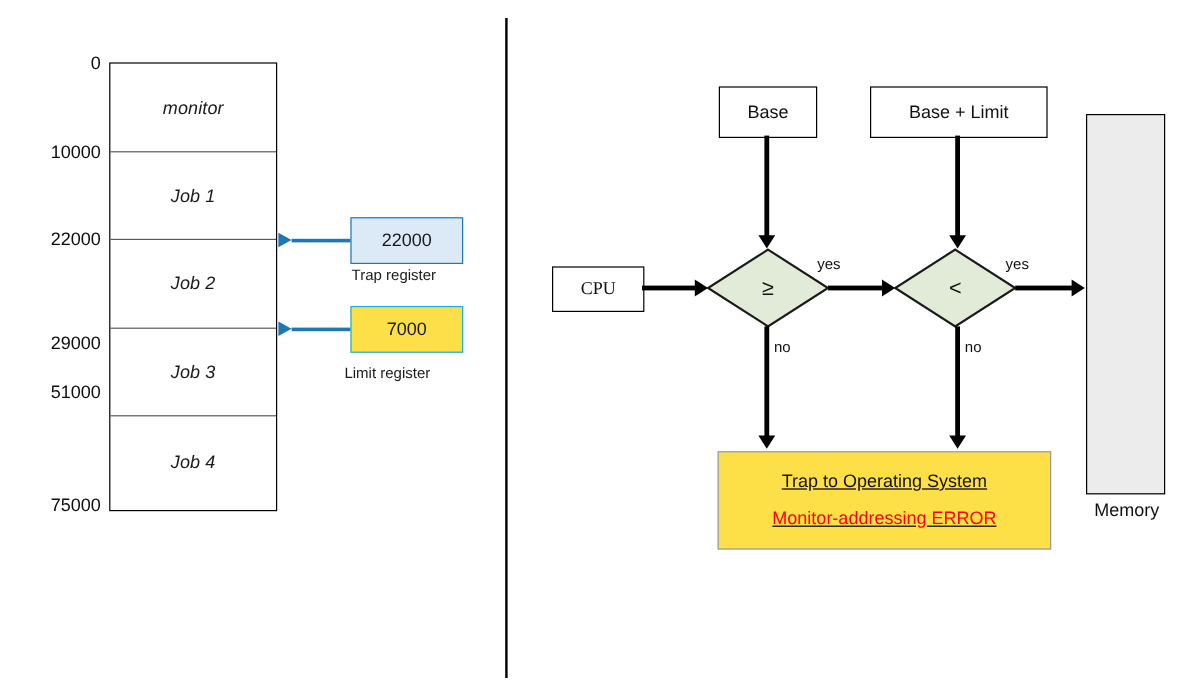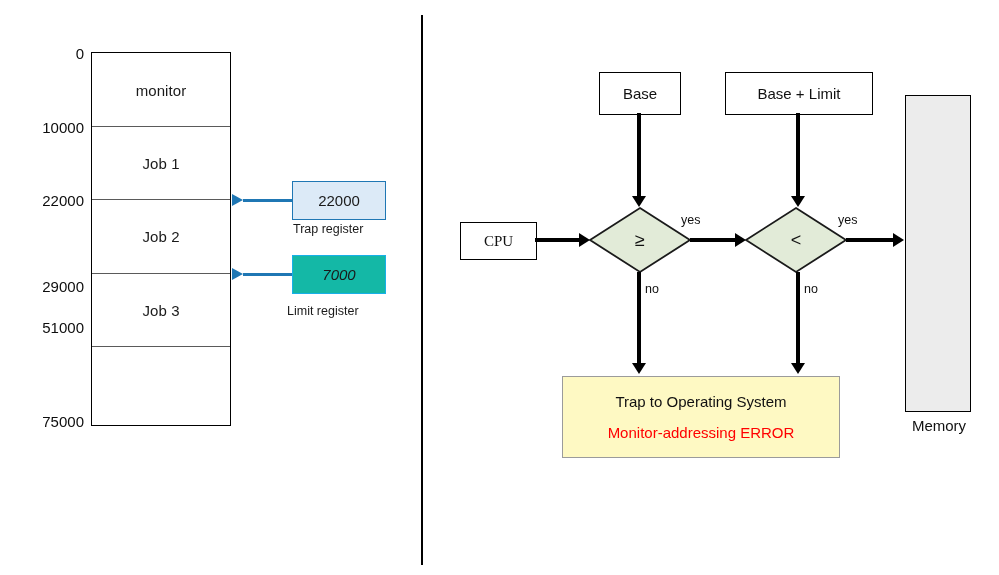--- a/index.html
+++ b/index.html
@@ -35,20 +35,21 @@
   .mem-block {
     position: absolute;
     left: 0;
     width: 100%;
     display: flex;
     align-items: center;
     justify-content: center;
     font-size: 15px;
     color: #1a1a1a;
     letter-spacing: 0.1px;
+    font-style: italic;
   }
   .mem-divider {
     position: absolute;
     left: 0;
     width: 100%;
     height: 1.4px;
     background: #5a5a5a;
   }
   .addr-label {
     position: absolute;
@@ -78,23 +79,22 @@
     border-width: 1.5px;
     border-style: solid;
   }
   .reg-box.base {
     left: 292px; top: 181px; width: 92px; height: 37px;
     background: #dceaf7;
     border-color: #1f77b4;
   }
   .reg-box.limit {
     left: 292px; top: 255px; width: 92px; height: 37px;
-    background: #14b8a6;
+    background: #fde047;
     border-color: #17b0e8;
-    font-style: italic;
   }
   .reg-caption {
     position: absolute;
     font-size: 12.5px;
     color: #1a1a1a;
     white-space: nowrap;
   }
   .reg-caption.base { left: 293px; top: 222px; }
   .reg-caption.limit { left: 287px; top: 304px; }
 
@@ -130,28 +130,29 @@
     border: 1.8px solid #000000;
     font-size: 15px;
     color: #111111;
     white-space: nowrap;
   }
   .flow-box.base-src   { left: 599px; top: 72px;  width: 80px;  height: 41px; }
   .flow-box.limit-src  { left: 725px; top: 72px;  width: 146px; height: 41px; }
   .flow-box.cpu        { left: 460px; top: 222px; width: 75px;  height: 36px; font-family: Liberation Serif, serif; }
 
   .trap-box {
-    left: 562px; top: 376px; width: 278px; height: 82px;
+    left: 598px; top: 376px; width: 278px; height: 82px;
     border: 1.2px solid #9b9b9b;
-    background: #fef9c3;
+    background: #fde047;
     display: flex;
     flex-direction: column;
     align-items: center;
     justify-content: center;
     gap: 14px;
+    text-decoration: underline;
   }
   .trap-line1 { font-size: 15px; color: #111111; }
   .trap-line2 { font-size: 15px; color: #ff0000; }
 
   .memory-box {
     left: 905px; top: 95px; width: 66px; height: 317px;
     background: #ececec;
     border: 1.8px solid #000000;
   }
   .memory-label {
@@ -214,20 +215,21 @@
 
   <div class="abs mem-map">
     <div class="mem-block" style="top:0px;   height:74px;">monitor</div>
     <div class="mem-divider" style="top:73px;"></div>
     <div class="mem-block" style="top:74px;  height:73px;">Job 1</div>
     <div class="mem-divider" style="top:146px;"></div>
     <div class="mem-block" style="top:147px; height:73px;">Job 2</div>
     <div class="mem-divider" style="top:220px;"></div>
     <div class="mem-block" style="top:221px; height:73px;">Job 3</div>
     <div class="mem-divider" style="top:293px;"></div>
+    <div class="mem-block" style="top:294px; height:77px;">Job 4</div>
   </div>
 
   <div class="blue-arrow" style="left:243px; top:198.5px; width:50px;"></div>
   <div class="blue-head" style="left:232px; top:193.5px; transform:rotate(180deg);"></div>
 
   <div class="blue-arrow" style="left:243px; top:272.5px; width:50px;"></div>
   <div class="blue-head" style="left:232px; top:267.5px; transform:rotate(180deg);"></div>
 
   <div class="reg-box base">22000</div>
   <div class="reg-caption base">Trap register</div>

